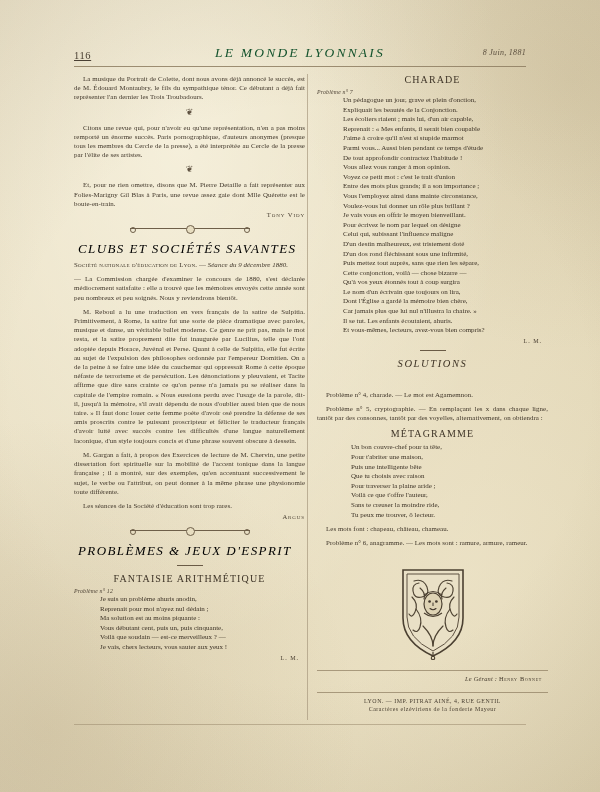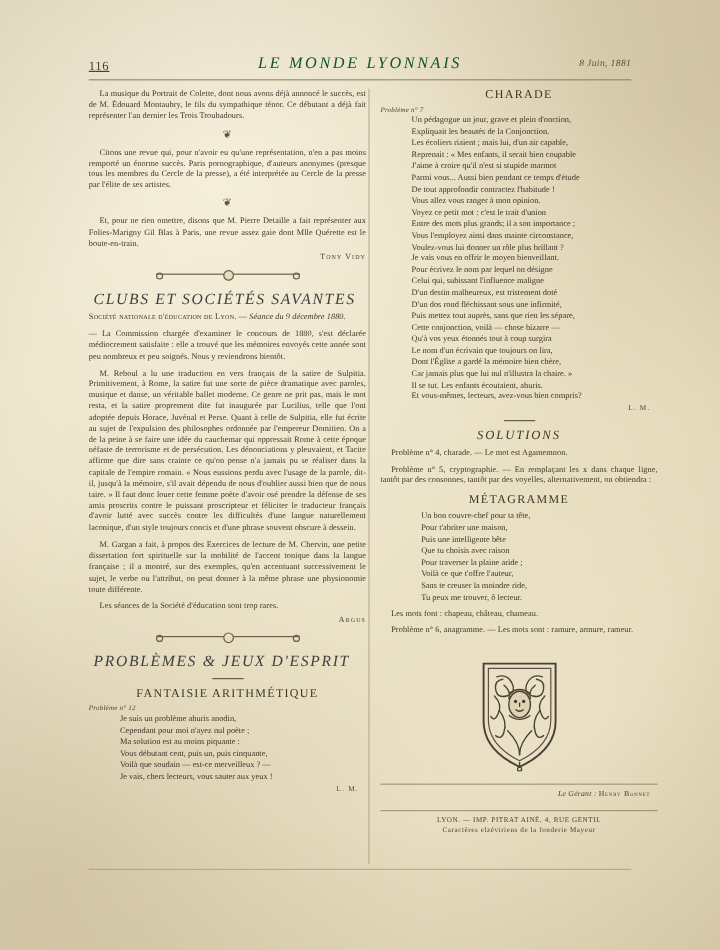--- a/index.html
+++ b/index.html
@@ -69,30 +69,30 @@
     border:1px solid #6e5f49;border-radius:50%;background:#e7ddc0;
   }
   .orn-dot-l,.orn-dot-r{position:absolute;top:1.5px;width:4px;height:4px;border:1px solid #6e5f49;border-radius:50%;}
   .orn-dot-l{left:0;}
   .orn-dot-r{right:0;}
   .minirule{width:26px;height:1px;background:#6a5b46;margin:6px auto 7px;}
 
   
   .sect{
     text-align:center;font-style:italic;font-size:13px;letter-spacing:1.4px;
-    color:#404040;margin:2px 0 3px;font-family:"Liberation Serif",serif;
+    color:#000000;margin:2px 0 3px;font-family:"Liberation Serif",serif;
   }
   .sect.left{text-align:left;padding-left:4px;}
   .sub{
     text-align:center;font-size:10px;letter-spacing:1.1px;color:#3f3528;
     margin:6px 0 4px;
   }
   .solh{
     text-align:center;font-style:italic;font-size:10.5px;letter-spacing:1.6px;
-    color:#3f3426;margin:4px 0 4px;
+    color:#3f3426;margin:4px 0 21px;
   }
   .probno{font-size:5.8px;font-style:italic;color:#4c4134;margin:1px 0 1px;letter-spacing:.2px;}
   .verse{font-size:7px;line-height:9.6px;color:#3c3226;padding-left:26px;}
   .verse.c{padding-left:34px;}
   .sig-sm{font-size:6px;font-variant:small-caps;letter-spacing:1px;text-align:right;color:#4b4033;margin-top:2px;padding-right:6px;}
 
   
   .vign{margin:16px auto 0;width:72px;height:96px;display:block;}
 
   
@@ -151,21 +151,21 @@
       <span class="orn-dot-l"></span>
       <span class="orn-dot-r"></span>
     </div>
 
     <div class="sect left">PROBLÈMES &amp; JEUX D'ESPRIT</div>
     <div class="minirule"></div>
     <div class="sub">FANTAISIE ARITHMÉTIQUE</div>
     <div class="probno">Problème n° 12</div>
 
     <div class="verse">Je suis un problème ahuris anodin,</div>
-    <div class="verse">Cependant pour moi n'ayez nul poète ;</div>
+    <div class="verse">Reprenait pour moi n'ayez nul dédain ;</div>
     <div class="verse">Ma solution est au moins piquante :</div>
     <div class="verse">Vous débutant cent, puis un, puis cinquante,</div>
     <div class="verse">Voilà que soudain — est-ce merveilleux ? —</div>
     <div class="verse">Je vais, chers lecteurs, vous sauter aux yeux !</div>
     <div class="sig-sm">L. M.</div>
   </div>
 
   <div class="col col-r">
 
     <div class="sub" style="margin-top:0">CHARADE</div>

